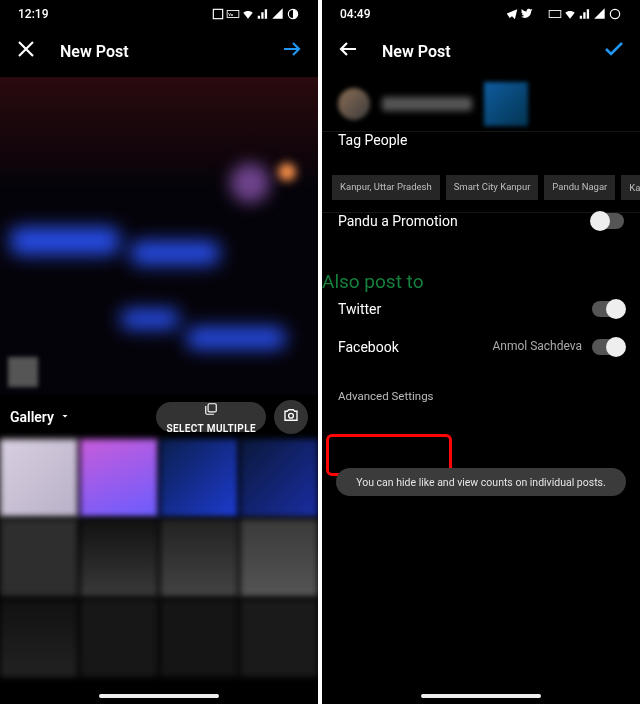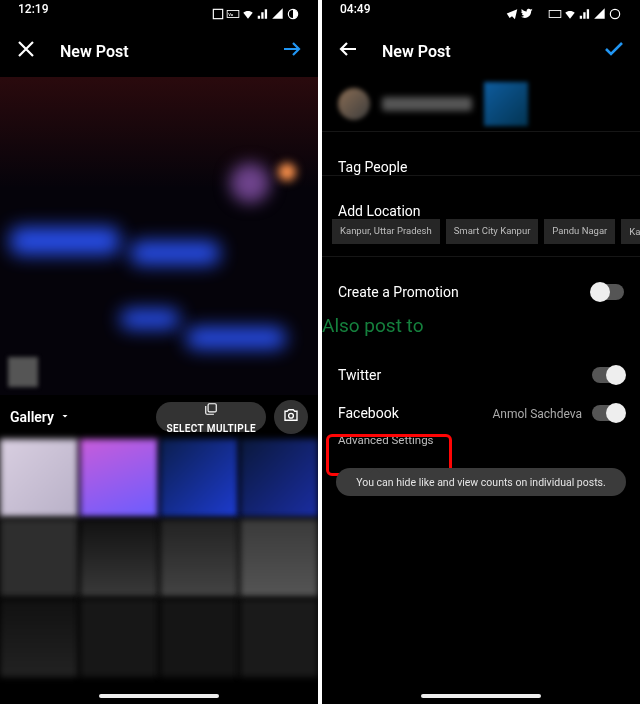--- a/index.html
+++ b/index.html
@@ -1,21 +1,21 @@
 <!DOCTYPE html>
 <html><head>
 <meta charset="utf-8">
 <style>
   * { margin:0; padding:0; box-sizing:border-box; font-family: -apple-system, Roboto, "Helvetica Neue", sans-serif; }
   body { background:#888; width:640px; height:704px; display:flex; }
   .phone { width:318px; height:704px; background:#000; position:relative; overflow:hidden; color:#fff; }
   .gap { width:4px; height:704px; background:#fff; }
 
   
-  .status { height:25px; display:flex; justify-content:space-between; padding:2px 18px 0; font-size:12px; font-weight:500; }
+  .status { height:25px; display:flex; align-items:center; justify-content:space-between; padding:2px 18px 0; font-size:12px; font-weight:500; }
   .status-right { display:flex; align-items:center; gap:1px; }
   .status-right svg { width:14px; height:14px; fill:#fff; }
   .status-icon { display:inline-flex; }
 
   
   .appbar { height:52px; display:flex; align-items:center; padding:0 14px; gap:22px; }
   .appbar .title { font-size:16px; font-weight:600; flex:1; }
   .appbar svg { width:24px; height:24px; }
 
   
@@ -35,21 +35,21 @@
   .pill{background:#333;border-radius:20px;height:30px;display:flex;align-items:center;gap:5px;padding:0 10px;font-size:10px;font-weight:600;letter-spacing:.4px;flex-direction:column;}
   .circle-btn{width:34px;height:34px;border-radius:50%;background:#333;display:flex;align-items:center;justify-content:center;}
   .circle-btn svg{width:18px;height:18px;fill:#fff;}
 
   .grid{display:grid;grid-template-columns:repeat(4,1fr);gap:2px;}
   .grid .cell{aspect-ratio:1;filter:blur(3px);}
 
   .navbar{position:absolute;bottom:6px;left:50%;transform:translateX(-50%);width:120px;height:4px;background:#eee;border-radius:3px;}
 
   
-  .row{display:flex;align-items:flex-end;min-height:44px;padding:0 16px;font-size:14px;border-bottom:0px solid #1a1a1a;}
+  .row{display:flex;align-items:flex-start;min-height:44px;padding:0 16px;font-size:14px;border-bottom:0px solid #1a1a1a;}
   .row.sep{border-top:1px solid #161616;}
   .caption-row{display:flex;align-items:center;height:54px;padding:4px 16px;gap:12px;}
   .avatar{width:32px;height:32px;border-radius:50%;background:linear-gradient(135deg,#8a6d54,#3c3c3c);filter:blur(2px);}
   .caption-text{flex:1;height:14px;background:#555;filter:blur(3px);border-radius:3px;max-width:90px;}
   .thumb{width:44px;height:44px;background:linear-gradient(135deg,#0e5c9e,#033452);filter:blur(2px);}
   .chips{display:flex;gap:6px;padding:0 10px 12px;}
   .chip{background:#262626;color:#bdbdbd;font-size:9.5px;padding:6px 8px;border-radius:0;white-space:nowrap;}
   .toggle{position:relative;width:32px;height:16px;border-radius:10px;background:#555;}
   .toggle .knob{position:absolute;top:-2px;width:20px;height:20px;border-radius:50%;background:#eee;left:-2px;}
   .toggle.right .knob{left:auto;right:-2px;}
@@ -221,32 +221,29 @@
 
   <div class="caption-row">
     <div class="avatar"></div>
     <div class="caption-text"></div>
     <div class="thumb"></div>
   </div>
 
   <div class="row sep">
       <span>Tag People</span>
     </div>
-  <div class="row sep">
-      <span>Add Location</span>
-    </div>
   <div class="chips">
     <span class="chip">Kanpur, Uttar Pradesh</span>
     <span class="chip">Smart City Kanpur</span>
     <span class="chip">Pandu Nagar</span>
     <span class="chip">Kanpur Up78 वाले</span>
   </div>
 
   <div class="row sep">
-    <span>Create a Promotion</span>
+    <span>Pandu a Promotion</span>
     <span style="margin-left:auto" class="toggle">
         <span class="knob"></span>
       </span>
   </div>
 
   <div class="section-label">Also post to</div>
 
   <div class="row" style="min-height:38px">
     <span>Twitter</span>
     <span style="margin-left:auto" class="toggle right">

